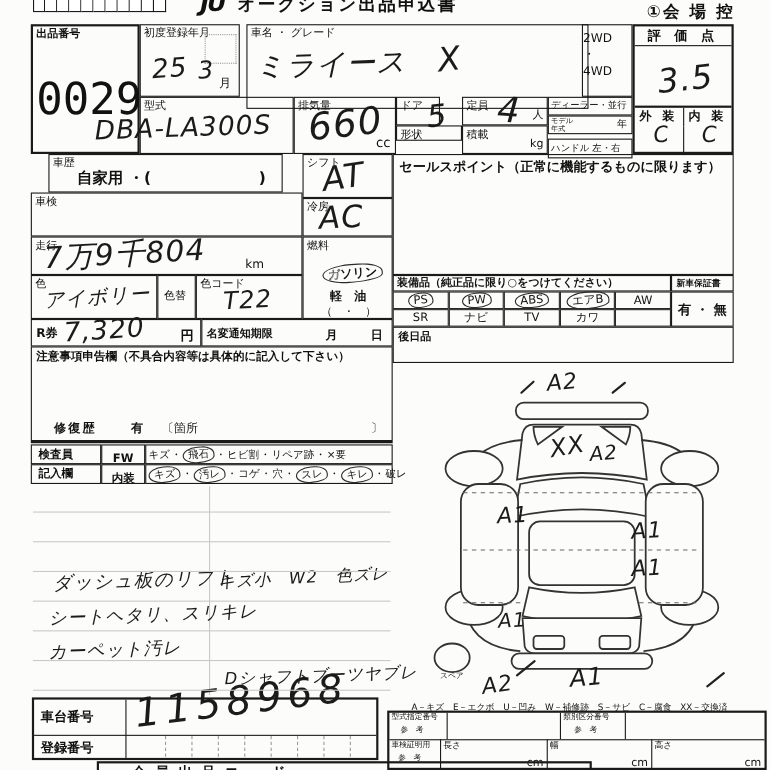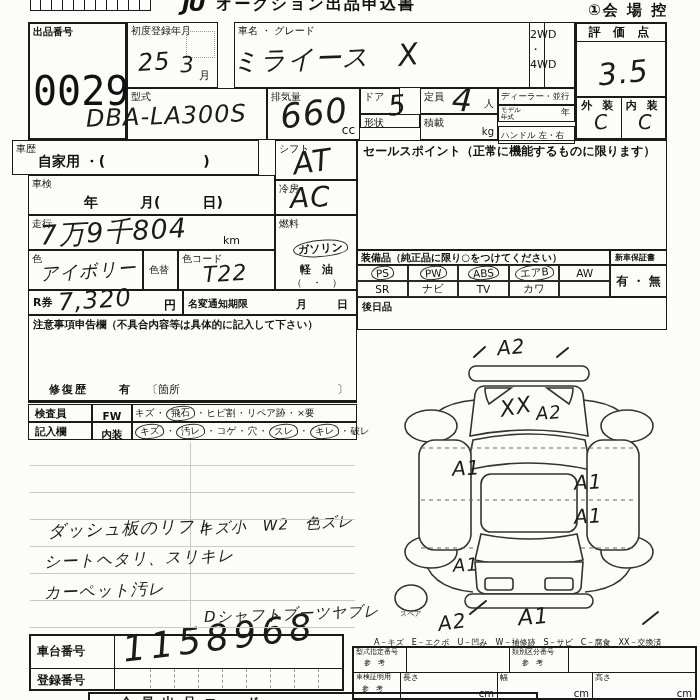--- a/index.html
+++ b/index.html
@@ -53,21 +53,21 @@
     <span class="pv" style="left:3px;top:44px;font-size:40px;font-family:'DejaVu Sans Mono',monospace;letter-spacing:0px">0029</span>
   </div>
   <div class="cell" style="left:127px;top:22px;width:91px;height:66px">
     <span class="lbl" style="left:3px;top:2px">初度登録年月</span>
     <span style="position:absolute;left:58px;top:8px;width:27px;height:25px;border:1px dotted #999"></span>
   </div>
   <span class="hw" style="left:138px;top:50px;font-size:24px;transform:rotate(-4deg)">25</span>
   <span class="hw" style="left:180px;top:54px;font-size:22px;transform:rotate(-4deg)">3</span>
   <span class="pv" style="left:199px;top:68px;font-size:11px">月</span>
 
-  <div class="cell" style="left:234px;top:22px;width:311px;height:66px">
+  <div class="cell" style="left:224px;top:22px;width:311px;height:77px">
     <span class="lbl" style="left:3px;top:2px;font-size:10px">車名 ・ グレード</span>
   </div>
   <span class="hw" style="left:232px;top:46px;font-size:26px;transform:rotate(-2deg)">ミライース</span>
   <span class="hw" style="left:398px;top:40px;font-size:30px;transform:rotate(-6deg)">X</span>
 
   <div class="cell" style="left:529px;top:22px;width:46px;height:66px;text-align:left">
     <div style="white-space:pre-line;font-size:11px;line-height:1.35;padding-top:5px">2WD
 ・
 4WD</div>
   </div>
@@ -122,27 +122,26 @@
   </div>
   <div class="cell" style="left:498px;top:105px;width:77px;height:17px">
     <span class="lbl" style="left:2px;top:1px;font-size:6.5px;white-space:pre-line">モデル
 年式</span>
     <span class="pv" style="right:4px;bottom:2px;font-size:9px">年</span>
   </div>
   <div class="cell" style="left:498px;top:126px;width:77px;height:18px">
     <span class="lbl" style="left:2px;top:4px;font-size:8.5px">ハンドル 左・右</span>
   </div>
 
-  <div class="cell" style="left:12px;top:140px;width:247px;height:35px">
+  <div class="cell" style="left:44px;top:140px;width:213px;height:35px">
     <span class="lbl" style="left:3px;top:2px">車歴</span>
     <span class="pv" style="left:25px;top:12px;font-size:14px;font-weight:bold">自家用 ・(　　　　　　　)</span>
   </div>
   <div class="cell" style="left:28px;top:175px;width:247px;height:40px">
     <span class="lbl" style="left:3px;top:2px">車検</span>
-    <span class="pv" style="left:55px;top:18px;font-size:14px;font-weight:bold">年　　　月(　　　日)</span>
   </div>
   <div class="cell" style="left:28px;top:215px;width:247px;height:35px">
     <span class="lbl" style="left:3px;top:2px">走行</span>
     <span class="pv" style="left:194px;bottom:2px;font-size:11px">km</span>
   </div>
   <span class="hw" style="left:40px;top:218px;font-size:27px;transform:rotate(-3deg)">7万9千804</span>
 
   <div class="cell" style="left:28px;top:250px;width:115px;height:40px">
     <span class="lbl" style="left:3px;top:2px">色</span>
   </div>

